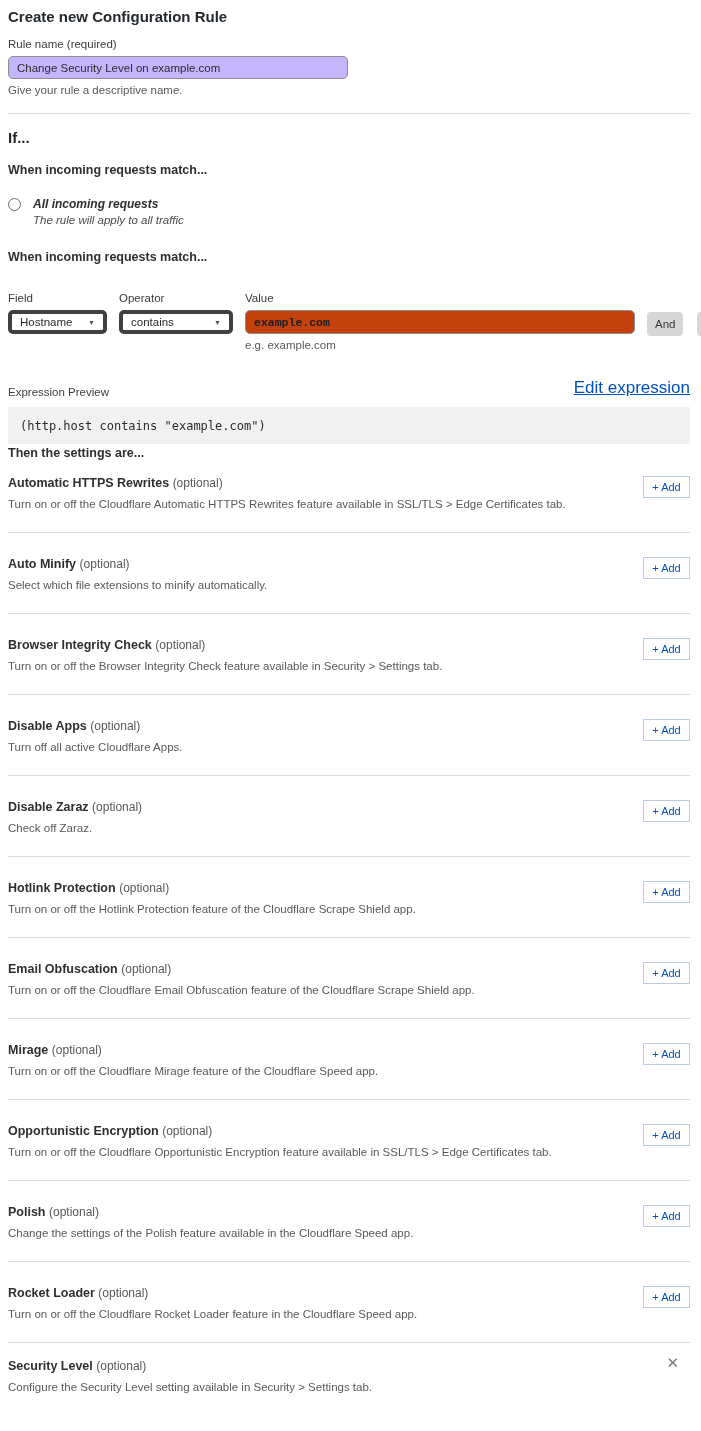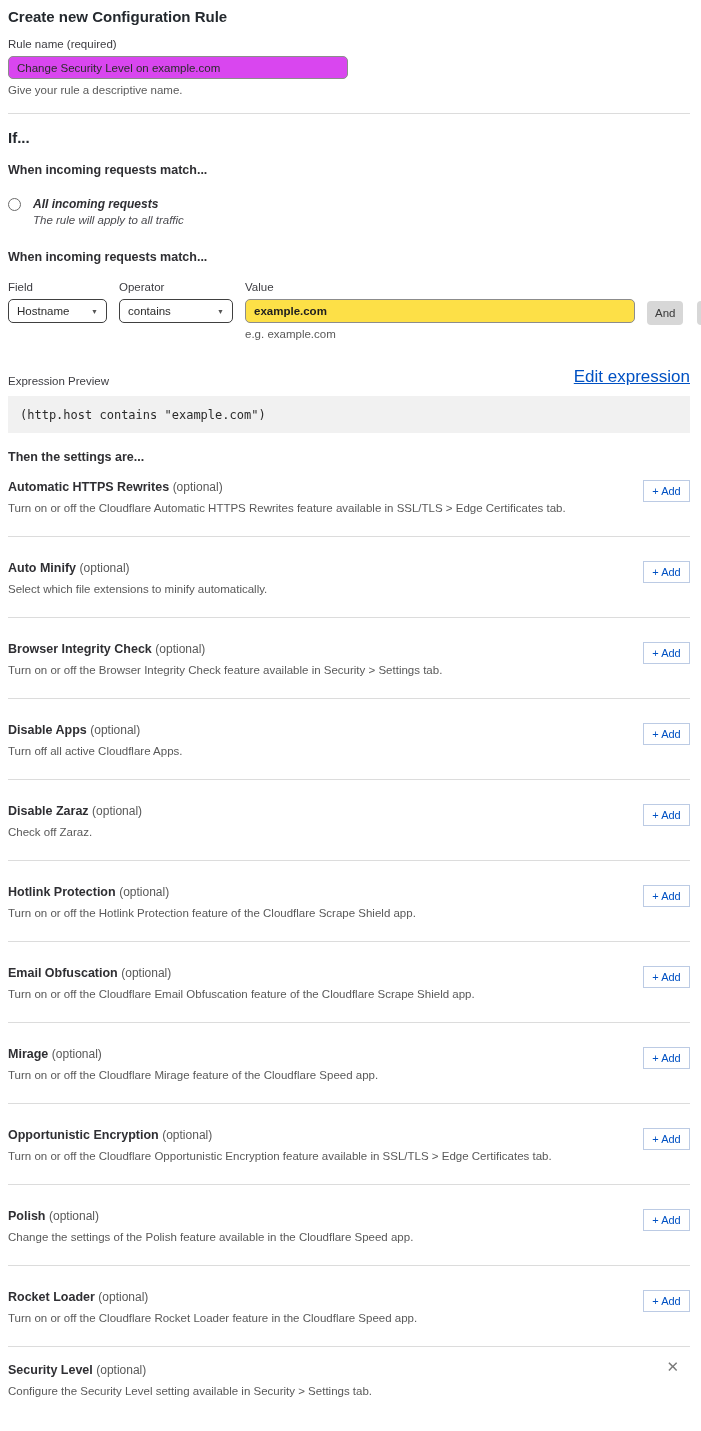--- a/index.html
+++ b/index.html
@@ -15,21 +15,21 @@
 
   .page-title { font-size: 15px; font-weight: bold; color: #24292e; }
 
   .field-label { font-size: 11.5px; color: #3c3c41; margin-top: 13px; }
   .text-input {
     margin-top: 6px;
     width: 340px; height: 23px;
     border: 1px solid #8c8c8c; border-radius: 5px;
     padding: 0 8px; font-size: 11.5px;
     font-family: "Liberation Sans", sans-serif;
-    color: #2b2b2b; background: #d946ef; outline: none;
+    color: #2b2b2b; background: #c4b5fd; outline: none;
     display: block;
   }
   .helper { font-size: 11.5px; color: #595959; margin-top: 5px; }
 
   .divider { border: none; border-top: 1px solid #dcdcdc; margin-top: 17px; }
 
   .h-if { font-size: 15px; font-weight: bold; margin-top: 15px; color: #24292e; }
   .h-sub { font-size: 12.5px; font-weight: bold; margin-top: 17px; color: #2f2f33; }
 
   .radio-group { margin-top: 20px; }
@@ -40,59 +40,59 @@
     position: relative; background: #fff;
   }
   .radio-option.selected .radio-circle { border-color: #2b2b2b; }
   .radio-option.selected .radio-circle::after {
     content: ""; position: absolute; left: 2.5px; top: 2.5px;
     width: 8px; height: 8px; border-radius: 50%; background: #1f1f1f;
   }
   .radio-label { font-size: 12px; font-weight: bold; color: #2f2f33; }
   .radio-desc { font-size: 11.5px; color: #4a4a4f; margin-top: 3px; }
 
-  .filter-grid { display: flex; margin-top: 17px; gap: 12px; align-items: flex-start; }
+  .filter-grid { display: flex; margin-top: 28px; gap: 12px; align-items: flex-start; }
   .fg-col { display: flex; flex-direction: column; }
   .fg-label { font-size: 11.5px; color: #3c3c41; margin-bottom: 6px; }
   .select {
-    height: 24px; border: 1px solid #404040; border-radius: 5px;
+    height: 24px; border: 4px solid #404040; border-radius: 5px;
     background: #fff; display: flex; align-items: center;
     justify-content: space-between; padding: 0 8px; cursor: pointer;
     font-size: 11.5px; color: #2b2b2b;
   }
   .select .caret { font-size: 7px; color: #555; margin-left: 8px; }
   .sel-field { width: 99px; }
   .sel-operator { width: 114px; }
   .value-input {
     width: 390px; height: 24px;
     border: 1px solid #8c8c8c; border-radius: 5px;
-    background: #fde047; padding: 0 8px;
+    background: #c2410c; padding: 0 8px;
     font-size: 11.5px; font-weight: bold; color: #1d1d1f;
-    font-family: Liberation Sans, sans-serif; outline: none;
+    font-family: Liberation Mono, monospace; outline: none;
   }
   .andor-wrap { display: flex; gap: 14px; margin-left: 0; padding-top: 20px; }
   .btn-gray {
     height: 24px; padding: 0 8px; border: none; border-radius: 4px;
     background: #d7d7d7; color: #3a3a3a; font-size: 11.5px;
     font-family: "Liberation Sans", sans-serif; cursor: pointer;
   }
   .filter-grid .andor-wrap { padding-top: 20px; }
 
   .expr-head { display: flex; justify-content: space-between; align-items: flex-end; margin-top: 27px; }
   .expr-label { font-size: 11.5px; color: #3c3c41; }
   .link {
     font-size: 17px; color: #0051c3; text-decoration: underline; cursor: pointer;
   }
   .expr-box {
     margin-top: 9px; background: #f1f1f1; height: 37px;
     display: flex; align-items: center; padding: 0 12px;
     font-family: "DejaVu Sans Mono", monospace; font-size: 12px; color: #2b2b2b;
   }
 
-  .h-then { font-size: 12.5px; font-weight: bold; margin-top: 17px; color: #2f2f33; }
+  .h-then { font-size: 12.5px; font-weight: bold; margin-top: 2px; color: #2f2f33; }
 
   .setting-row {
     display: flex; justify-content: space-between; align-items: flex-start;
     padding: 24px 0 21px 0; border-bottom: 1px solid #dcdcdc;
   }
   .setting-row:first-child { padding-top: 16px; }
   .setting-title { font-size: 12.5px; font-weight: bold; color: #2f2f33; line-height: 15px; }
   .setting-optional { font-weight: normal; color: #595959; font-size: 12px; }
   .setting-desc { font-size: 11.5px; color: #595959; margin-top: 6px; line-height: 14px; }
   .btn-add {

